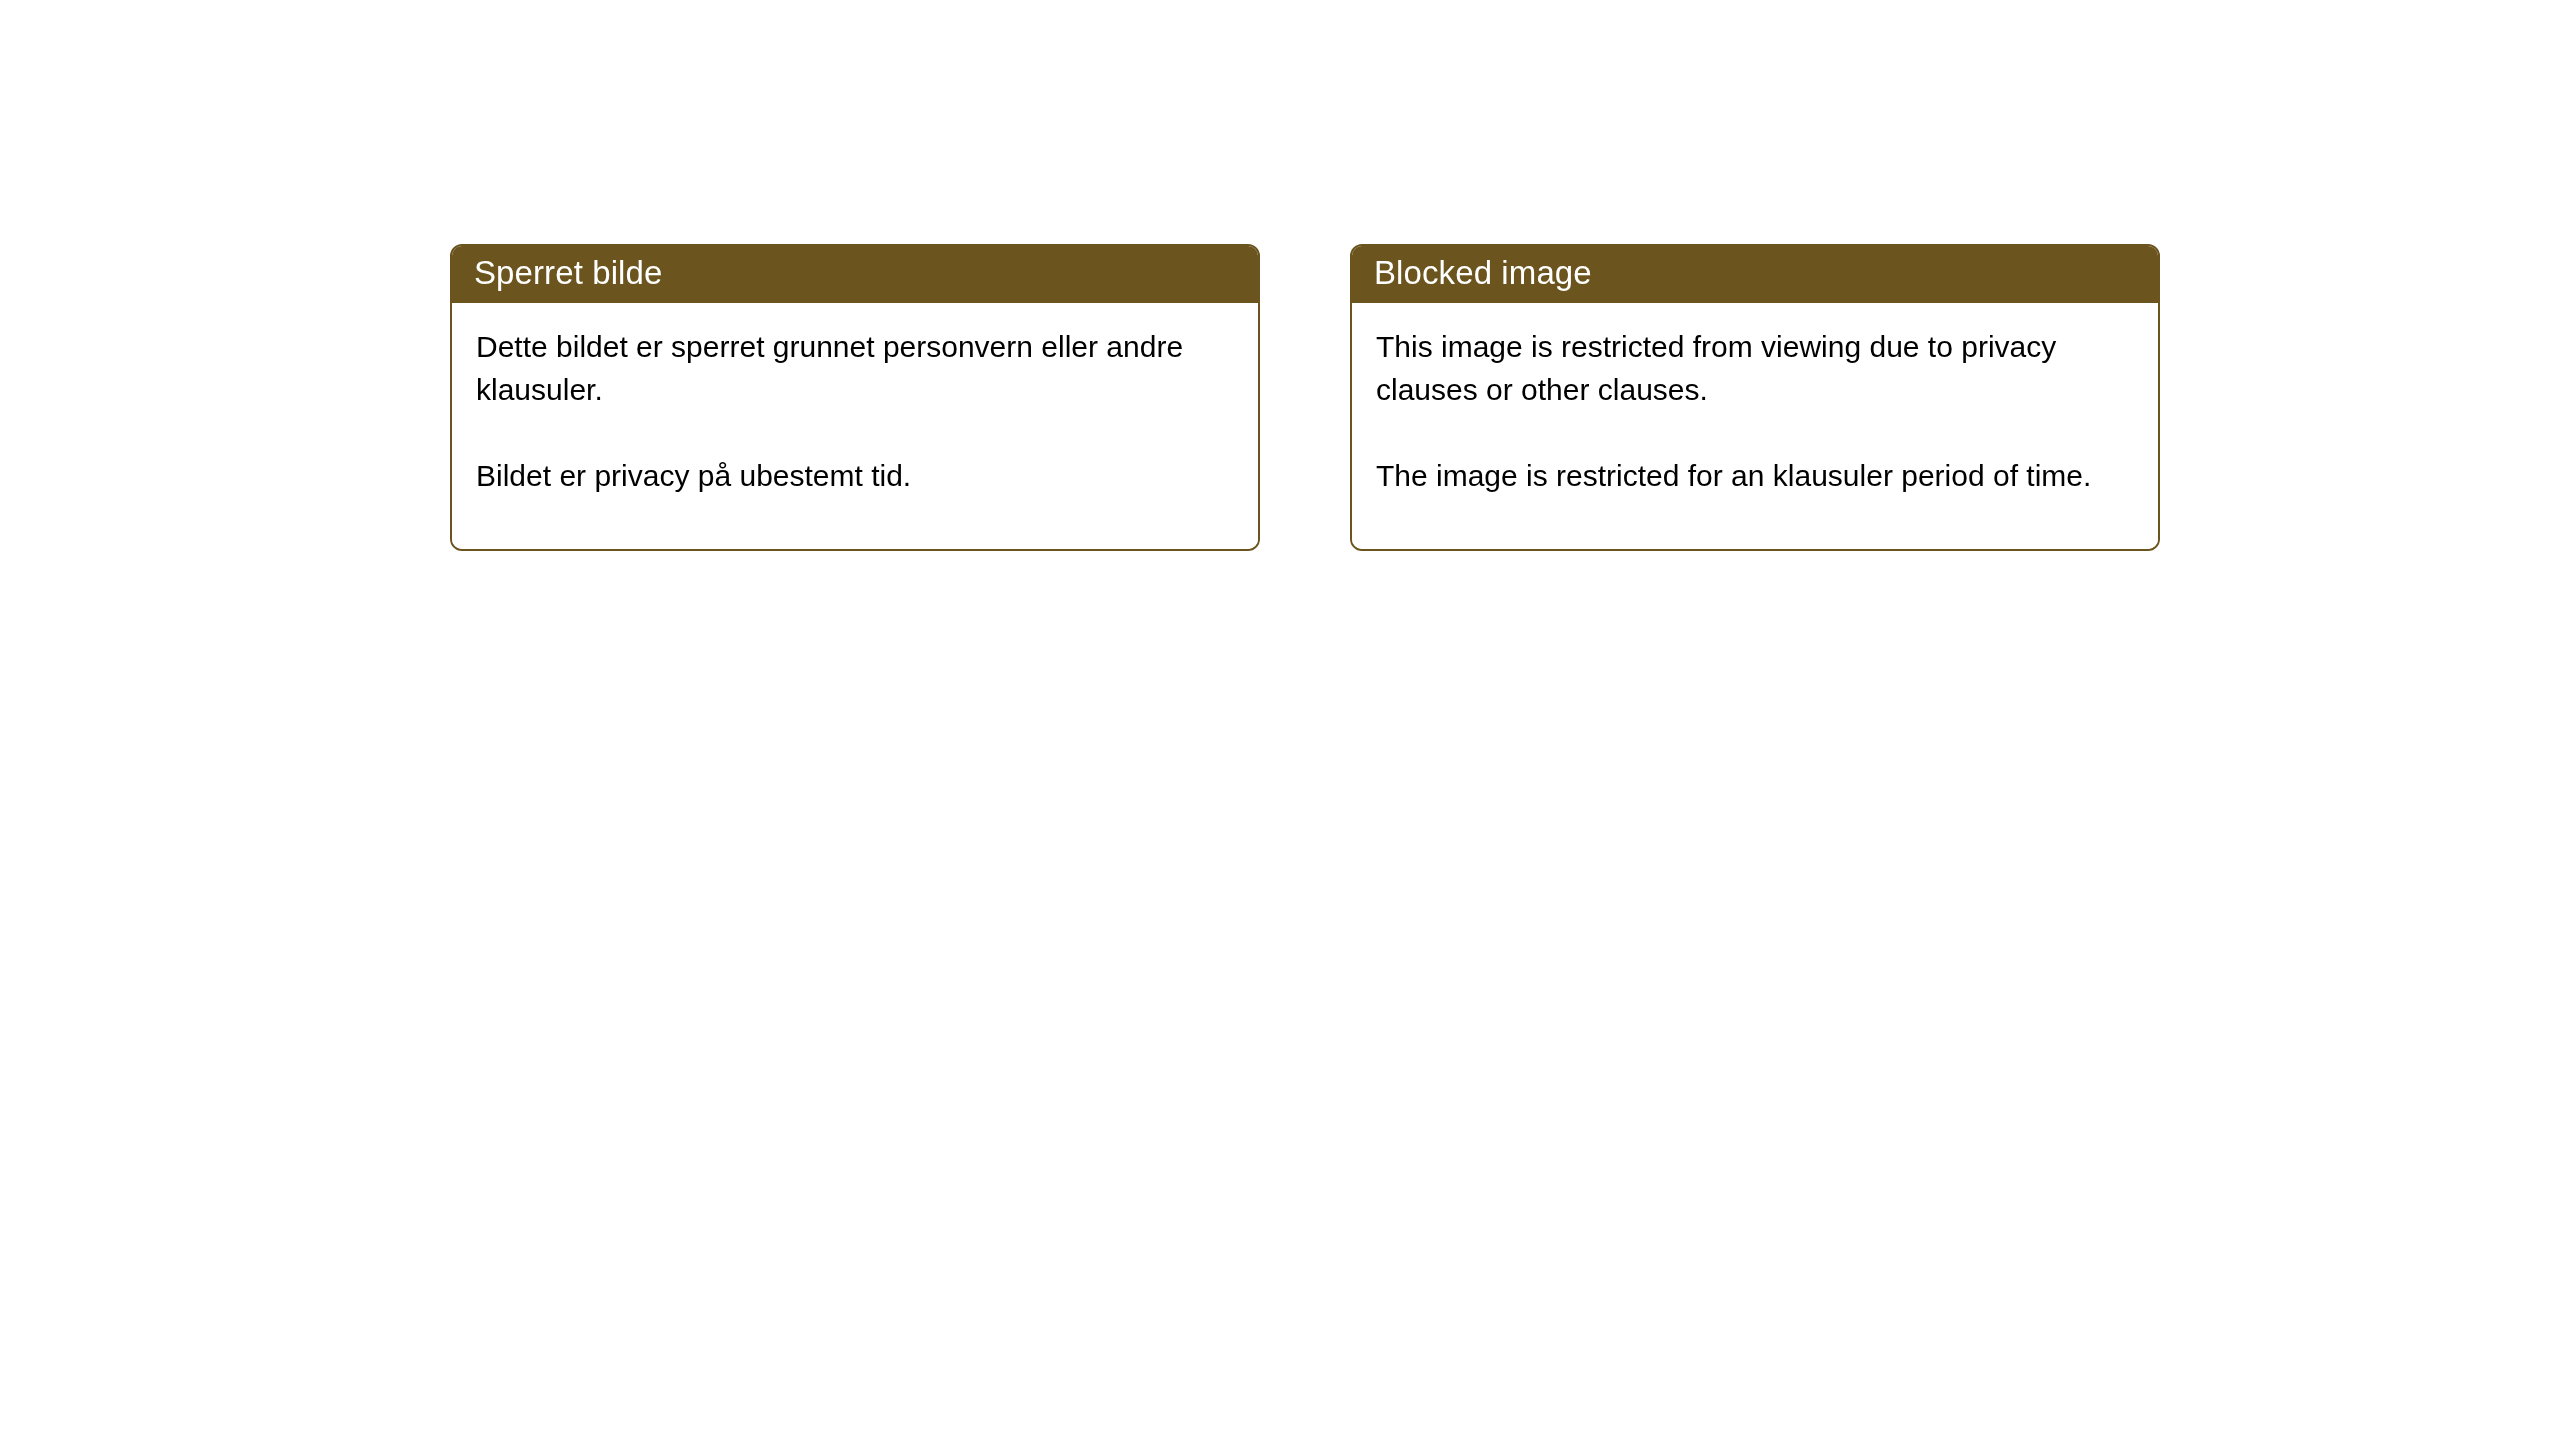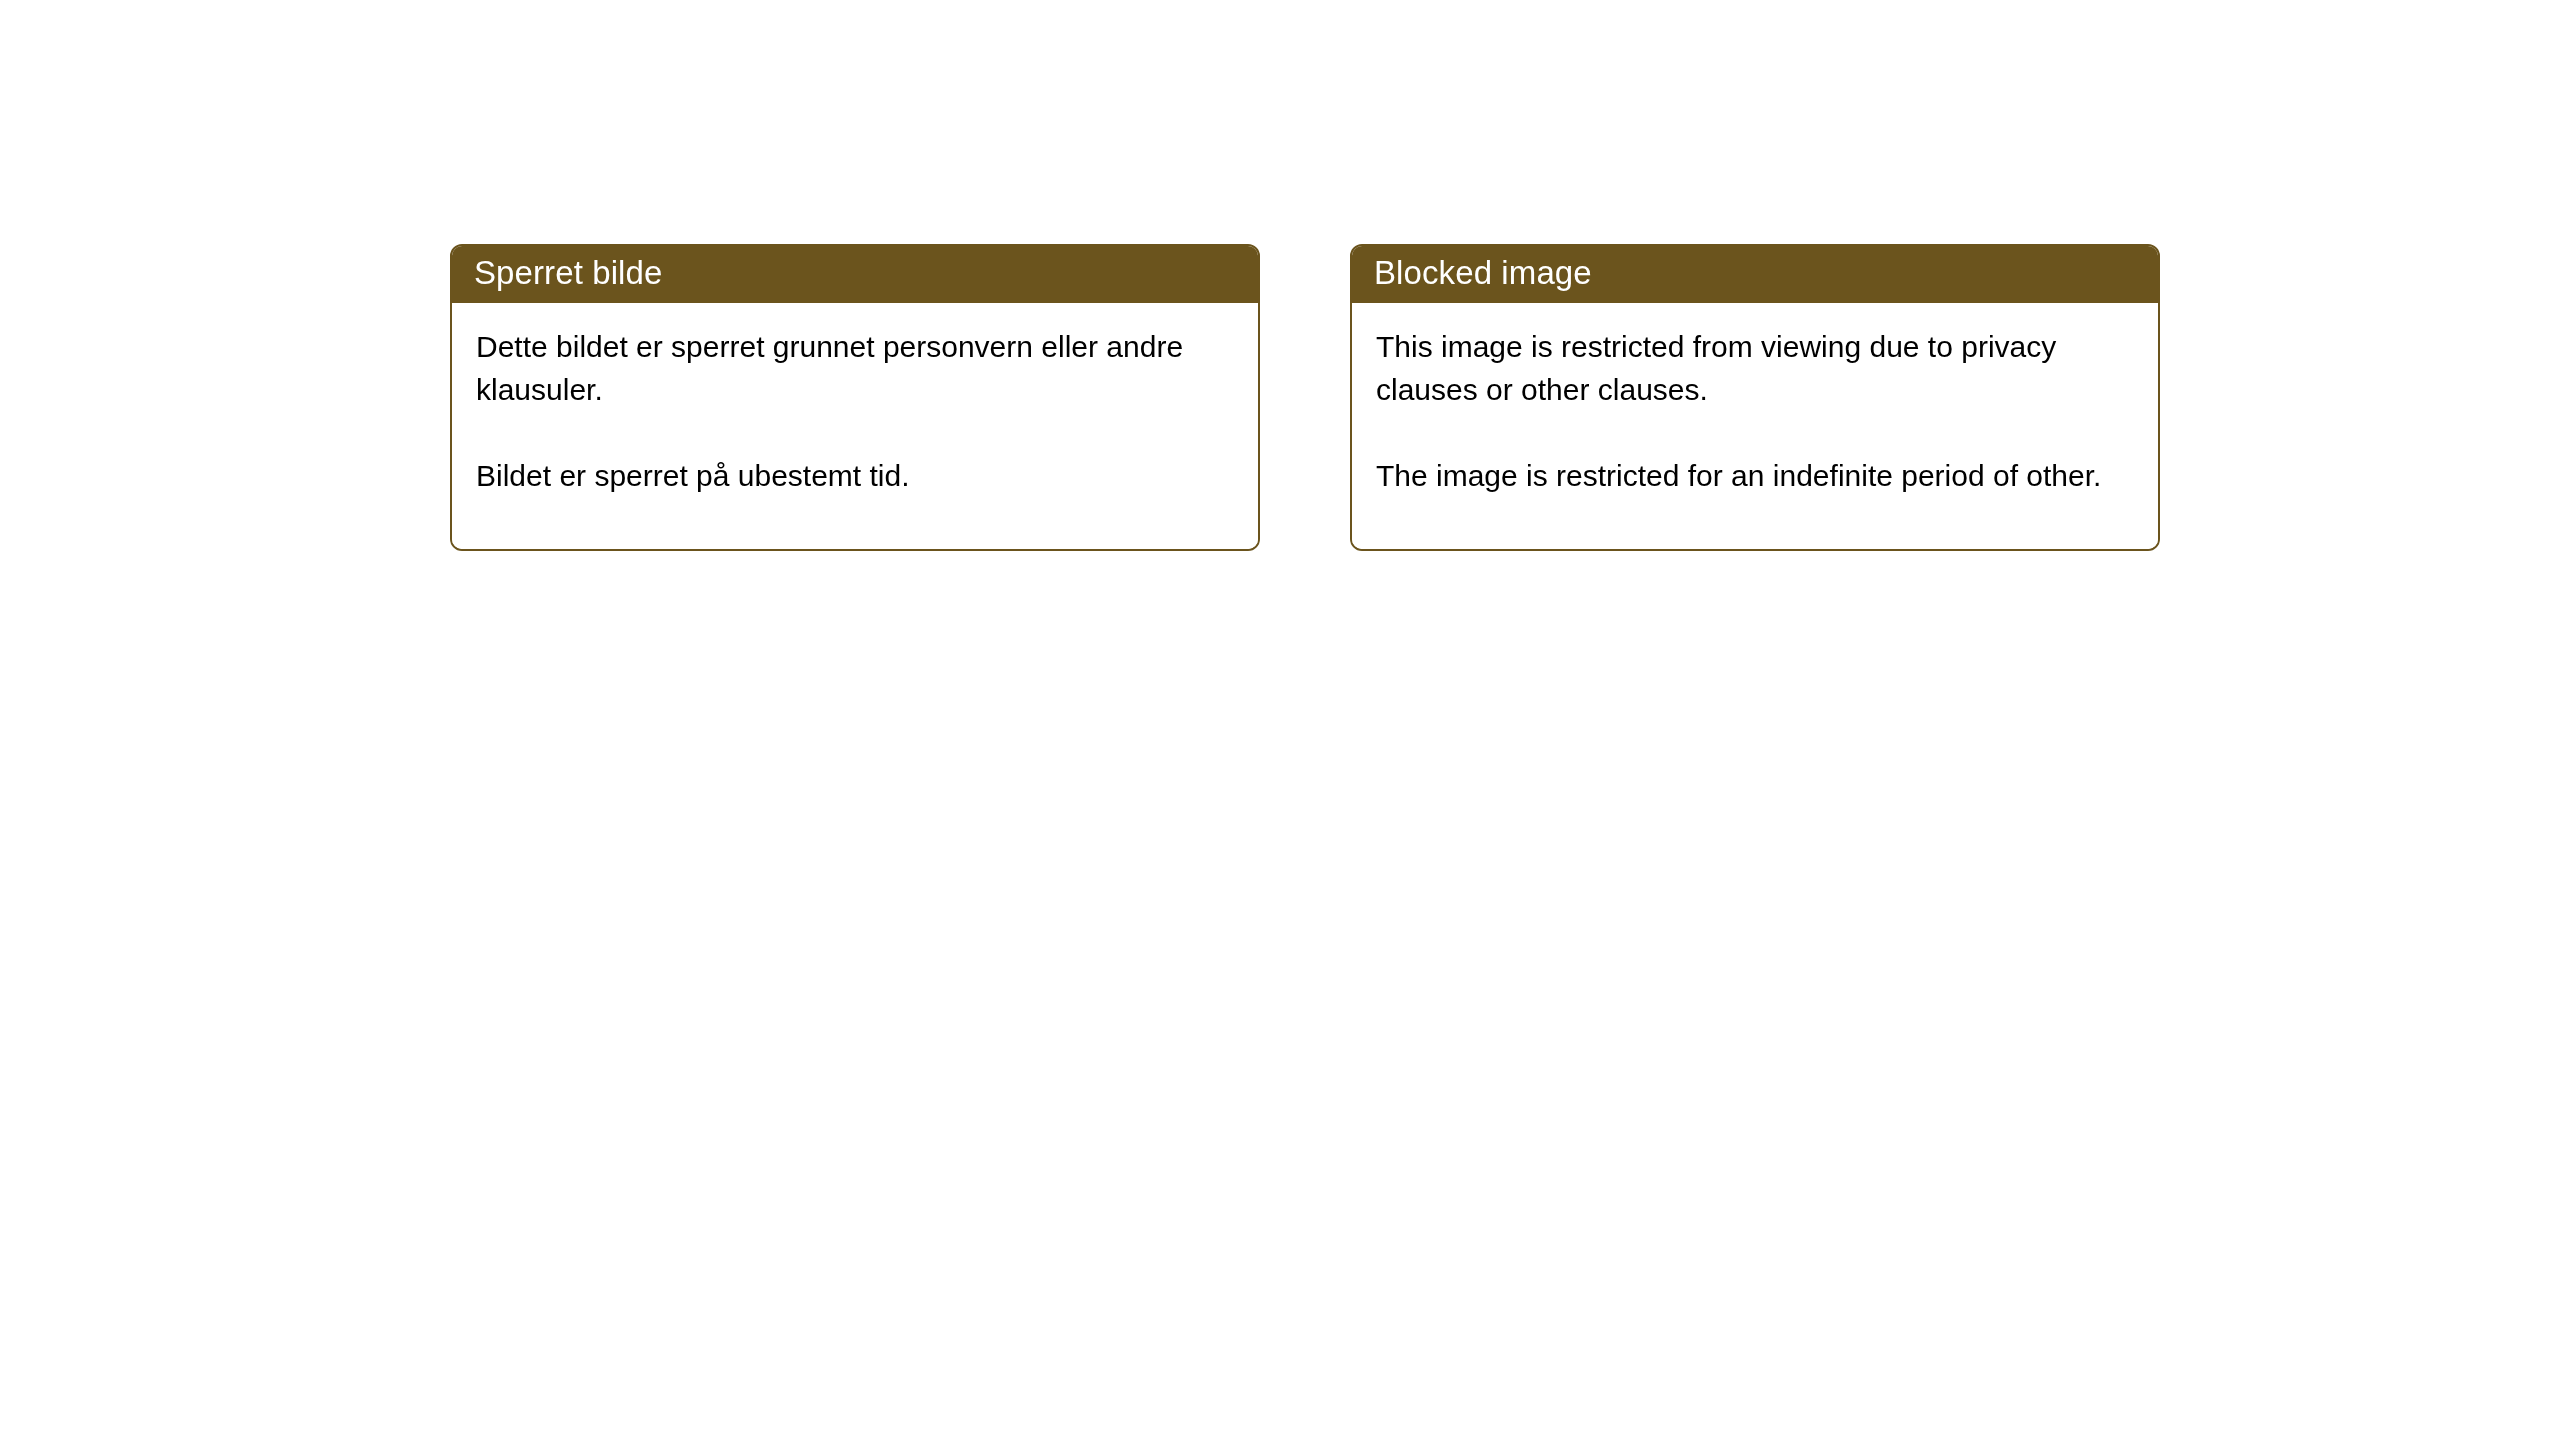--- a/index.html
+++ b/index.html
@@ -85,27 +85,27 @@
 <body>
 
 <div class="notice-board">
 
   <section class="notice-card card-primary">
     <header class="notice-card-header">
       <span class="notice-card-title">Sperret bilde</span>
     </header>
     <div class="notice-card-body">
       <p class="notice-paragraph">Dette bildet er sperret grunnet personvern eller andre klausuler.</p>
-      <p class="notice-paragraph">Bildet er sperret på ubestemt tid.</p>
+      <p class="notice-paragraph">Bildet er privacy på ubestemt tid.</p>
     </div>
   </section>
 
   <section class="notice-card card-secondary">
     <header class="notice-card-header">
       <span class="notice-card-title">Blocked image</span>
     </header>
     <div class="notice-card-body">
       <p class="notice-paragraph">This image is restricted from viewing due to privacy clauses or other clauses.</p>
-      <p class="notice-paragraph">The image is restricted for an indefinite period of other.</p>
+      <p class="notice-paragraph">The image is restricted for an klausuler period of time.</p>
     </div>
   </section>
 
 </div>
 
 </body></html>

